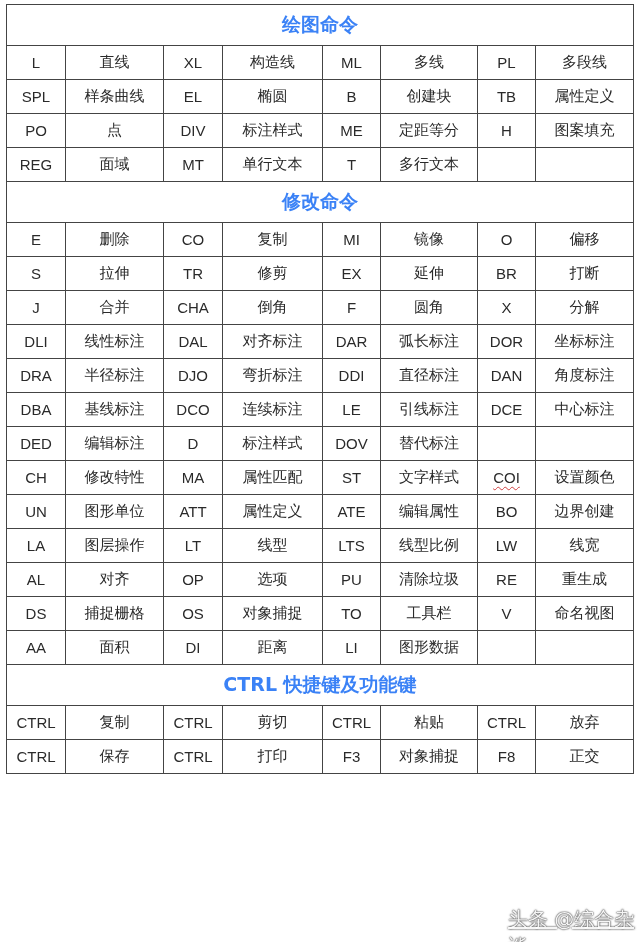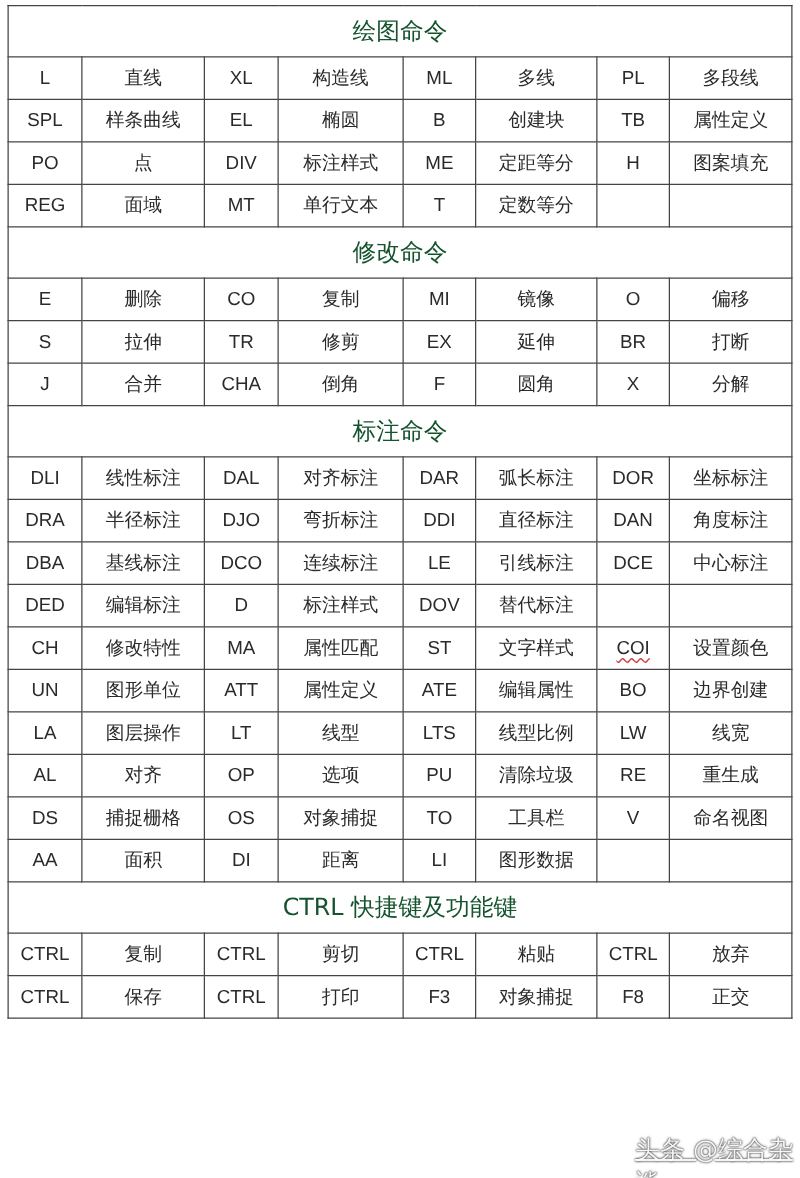--- a/index.html
+++ b/index.html
@@ -7,21 +7,21 @@
          font-family: "DejaVu Sans", "Liberation Sans", sans-serif; color: #222; }
   table.cmd {
     position: absolute; left: 6px; top: 4px;
     width: 627px; border-collapse: collapse; table-layout: fixed;
   }
   table.cmd td {
     border: 1.5px solid #444; text-align: center; vertical-align: middle;
     height: 33px; padding: 0; font-size: 15px; color: #2a2a2a; white-space: nowrap;
   }
   table.cmd td.section {
-    height: 40px; font-size: 19px; font-weight: normal; color: #14532d;
+    height: 40px; font-size: 19px; font-weight: bold; color: #3b82f6;
   }
   td.code { font-family: "Liberation Sans", sans-serif; font-size: 16px; }
   .squiggle { text-decoration: underline wavy #d04040; text-decoration-thickness: 1px; text-underline-offset: 3px; }
   .watermark {
     position: absolute; left: 508px; top: 906px; font-size: 20px;
     color: rgba(255,255,255,0.95);
     text-shadow: 0 0 2px #333, 0 0 1px #333;
     letter-spacing: 0px;
     text-decoration: underline;
   }
@@ -73,21 +73,21 @@
         <td>定距等分</td>
         <td class="code"><span>H</span></td>
         <td>图案填充</td>
       </tr>
       <tr>
         <td class="code"><span>REG</span></td>
         <td>面域</td>
         <td class="code"><span>MT</span></td>
         <td>单行文本</td>
         <td class="code"><span>T</span></td>
-        <td>定数等分</td>
+        <td>多行文本</td>
         <td class="code"><span></span></td>
         <td></td>
       </tr>
       <tr>
         <td colspan="8" class="section">修改命令</td>
       </tr>
       <tr>
         <td class="code"><span>E</span></td>
         <td>删除</td>
         <td class="code"><span>CO</span></td>
@@ -111,23 +111,20 @@
         <td class="code"><span>J</span></td>
         <td>合并</td>
         <td class="code"><span>CHA</span></td>
         <td>倒角</td>
         <td class="code"><span>F</span></td>
         <td>圆角</td>
         <td class="code"><span>X</span></td>
         <td>分解</td>
       </tr>
       <tr>
-        <td colspan="8" class="section">标注命令</td>
-      </tr>
-      <tr>
         <td class="code"><span>DLI</span></td>
         <td>线性标注</td>
         <td class="code"><span>DAL</span></td>
         <td>对齐标注</td>
         <td class="code"><span>DAR</span></td>
         <td>弧长标注</td>
         <td class="code"><span>DOR</span></td>
         <td>坐标标注</td>
       </tr>
       <tr>

